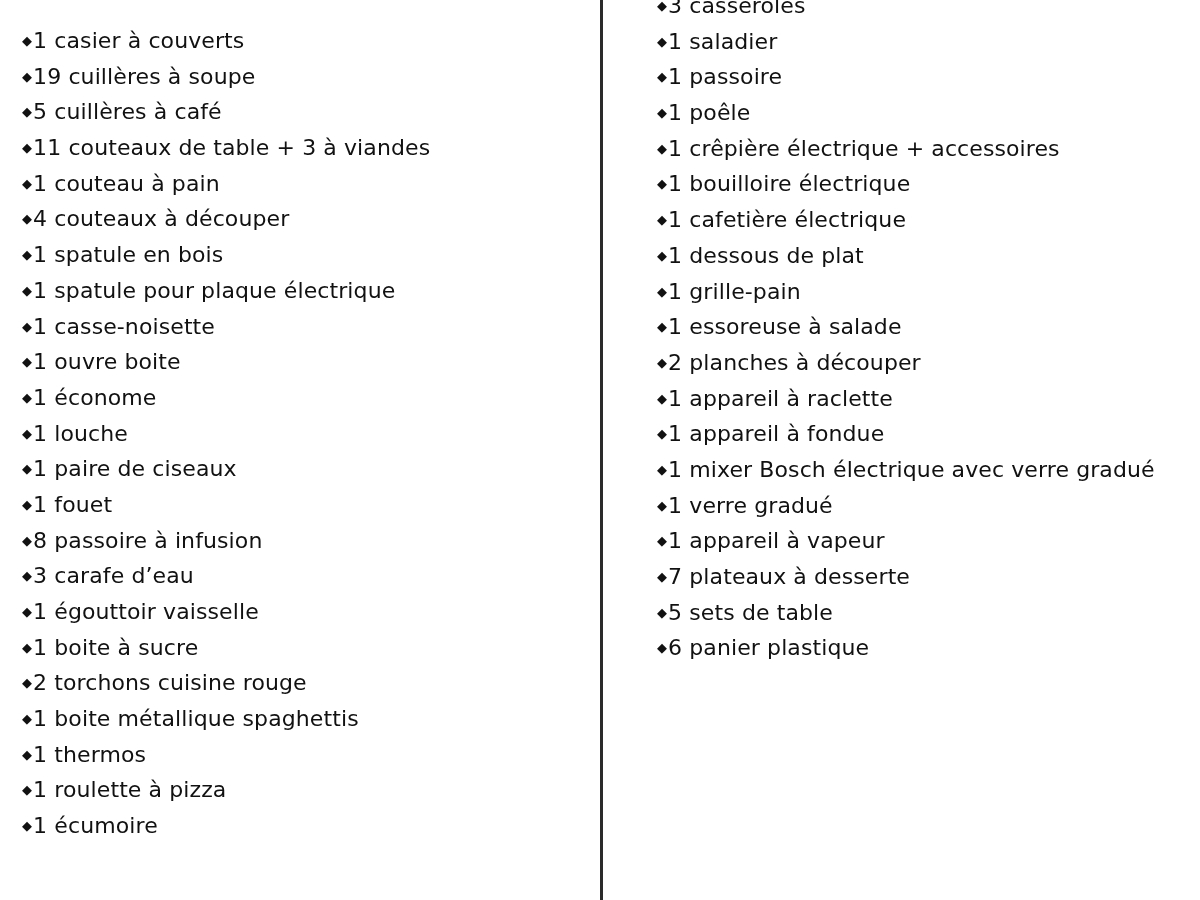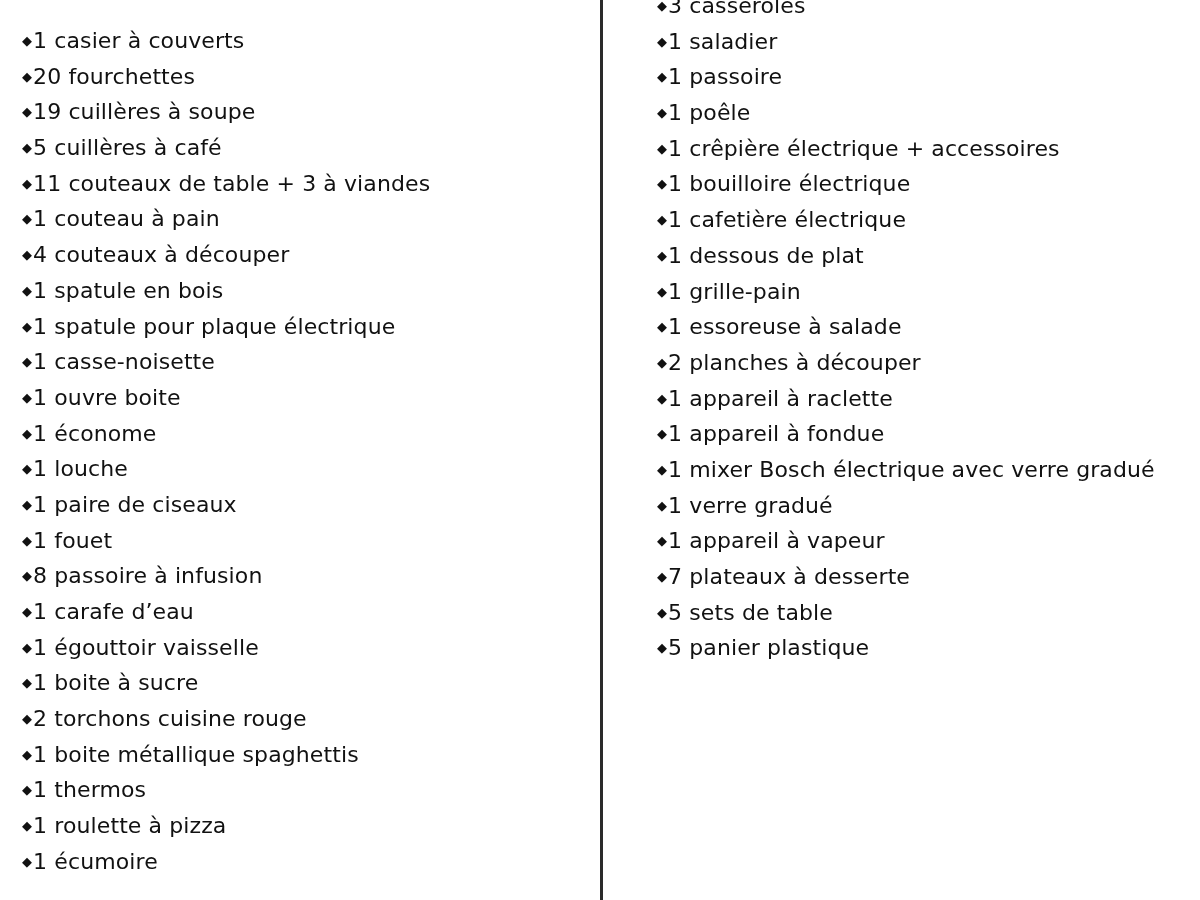--- a/index.html
+++ b/index.html
@@ -48,36 +48,35 @@
       height: 900px;
       background: #2a2a2a;
     }
   </style>
 </head>
 <body>
 
 <div class="page">
   <ul class="column col-left">
       <li class="item"><span class="bullet">◆</span><span>1 casier à couverts</span></li>
-      <li class="item"><span class="bullet">◆</span><span>20 fourchettes</span></li>
       <li class="item"><span class="bullet">◆</span><span>19 cuillères à soupe</span></li>
       <li class="item"><span class="bullet">◆</span><span>5 cuillères à café</span></li>
       <li class="item"><span class="bullet">◆</span><span>11 couteaux de table + 3 à viandes</span></li>
       <li class="item"><span class="bullet">◆</span><span>1 couteau à pain</span></li>
       <li class="item"><span class="bullet">◆</span><span>4 couteaux à découper</span></li>
       <li class="item"><span class="bullet">◆</span><span>1 spatule en bois</span></li>
       <li class="item"><span class="bullet">◆</span><span>1 spatule pour plaque électrique</span></li>
       <li class="item"><span class="bullet">◆</span><span>1 casse-noisette</span></li>
       <li class="item"><span class="bullet">◆</span><span>1 ouvre boite</span></li>
       <li class="item"><span class="bullet">◆</span><span>1 économe</span></li>
       <li class="item"><span class="bullet">◆</span><span>1 louche</span></li>
       <li class="item"><span class="bullet">◆</span><span>1 paire de ciseaux</span></li>
       <li class="item"><span class="bullet">◆</span><span>1 fouet</span></li>
       <li class="item"><span class="bullet">◆</span><span>8 passoire à infusion</span></li>
-      <li class="item"><span class="bullet">◆</span><span>1 carafe d’eau</span></li>
+      <li class="item"><span class="bullet">◆</span><span>3 carafe d’eau</span></li>
       <li class="item"><span class="bullet">◆</span><span>1 égouttoir vaisselle</span></li>
       <li class="item"><span class="bullet">◆</span><span>1 boite à sucre</span></li>
       <li class="item"><span class="bullet">◆</span><span>2 torchons cuisine rouge</span></li>
       <li class="item"><span class="bullet">◆</span><span>1 boite métallique spaghettis</span></li>
       <li class="item"><span class="bullet">◆</span><span>1 thermos</span></li>
       <li class="item"><span class="bullet">◆</span><span>1 roulette à pizza</span></li>
       <li class="item"><span class="bullet">◆</span><span>1 écumoire</span></li>
     </ul>
   <div class="divider"></div>
   <ul class="column col-right">
@@ -92,15 +91,15 @@
       <li class="item"><span class="bullet">◆</span><span>1 grille-pain</span></li>
       <li class="item"><span class="bullet">◆</span><span>1 essoreuse à salade</span></li>
       <li class="item"><span class="bullet">◆</span><span>2 planches à découper</span></li>
       <li class="item"><span class="bullet">◆</span><span>1 appareil à raclette</span></li>
       <li class="item"><span class="bullet">◆</span><span>1 appareil à fondue</span></li>
       <li class="item"><span class="bullet">◆</span><span>1 mixer Bosch électrique avec verre gradué</span></li>
       <li class="item"><span class="bullet">◆</span><span>1 verre gradué</span></li>
       <li class="item"><span class="bullet">◆</span><span>1 appareil à vapeur</span></li>
       <li class="item"><span class="bullet">◆</span><span>7 plateaux à desserte</span></li>
       <li class="item"><span class="bullet">◆</span><span>5 sets de table</span></li>
-      <li class="item"><span class="bullet">◆</span><span>5 panier plastique</span></li>
+      <li class="item"><span class="bullet">◆</span><span>6 panier plastique</span></li>
     </ul>
 </div>
 
 </body></html>

